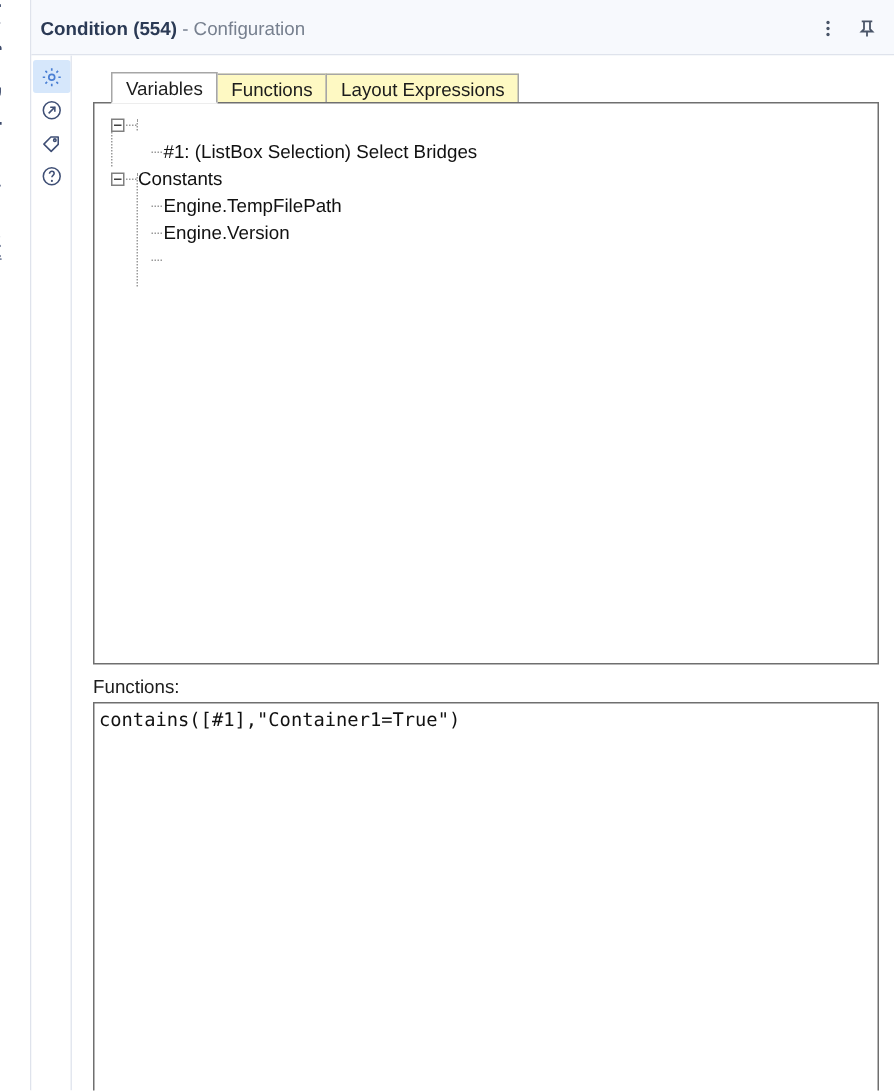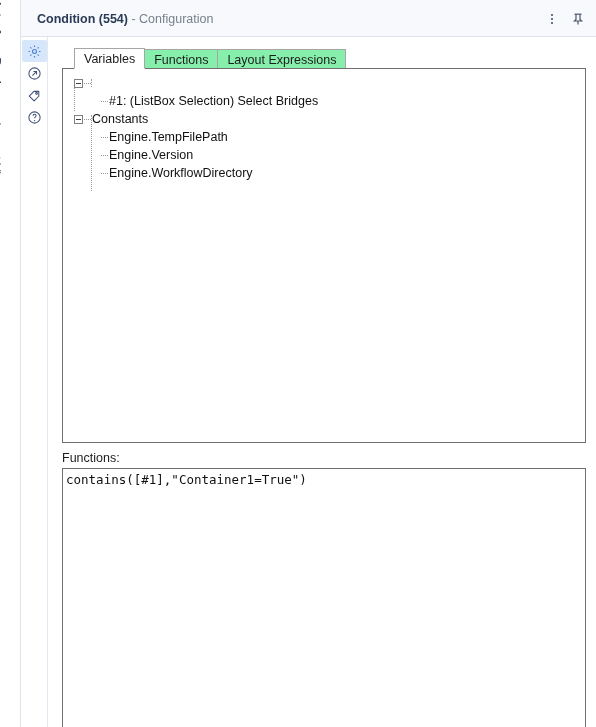--- a/index.html
+++ b/index.html
@@ -58,21 +58,21 @@
     left: 21px;
     top: 0;
     width: 575px;
     height: 37px;
     background: #f7f9fd;
     border-bottom: 1px solid #dfe3ec;
     box-sizing: border-box;
   }
   .titlebar-text {
     position: absolute;
-    left: 16px;
+    left: 6px;
     top: 12px;
     font-size: 12.5px;
     white-space: nowrap;
   }
   .title-main {
     font-weight: bold;
     color: #2b3a55;
   }
   .title-sub {
     color: #77808f;
@@ -144,21 +144,21 @@
     display: flex;
     align-items: flex-end;
     margin-left: 12px;
   }
   .tab {
     height: 20px;
     padding: 0 9px;
     line-height: 20px;
     font-size: 12.5px;
     color: #1c1c1c;
-    background: #86efac;
+    background: #fef9c3;
     border: 1px solid #a6a6a6;
     border-bottom: 1px solid #a6a6a6;
     margin-right: -1px;
     box-sizing: border-box;
     cursor: default;
     white-space: nowrap;
   }
   .tab.active {
     background: #ffffff;
     border-bottom: 1px solid #ffffff;
@@ -392,21 +392,20 @@
         <div class="tnode child">
           <span class="hstub child"></span>
           <span class="lbl">Engine.TempFilePath</span>
         </div>
         <div class="tnode child">
           <span class="hstub child"></span>
           <span class="lbl">Engine.Version</span>
         </div>
         <div class="tnode child">
           <span class="hstub child"></span>
-          <span class="lbl">Engine.WorkflowDirectory</span>
         </div>
 
       </div>
     </div>
 
     <div class="expr-label">Functions:</div>
 
     <div class="expr-box">
       <div class="expr-text">contains([#1],"Container1=True")</div>
     </div>

